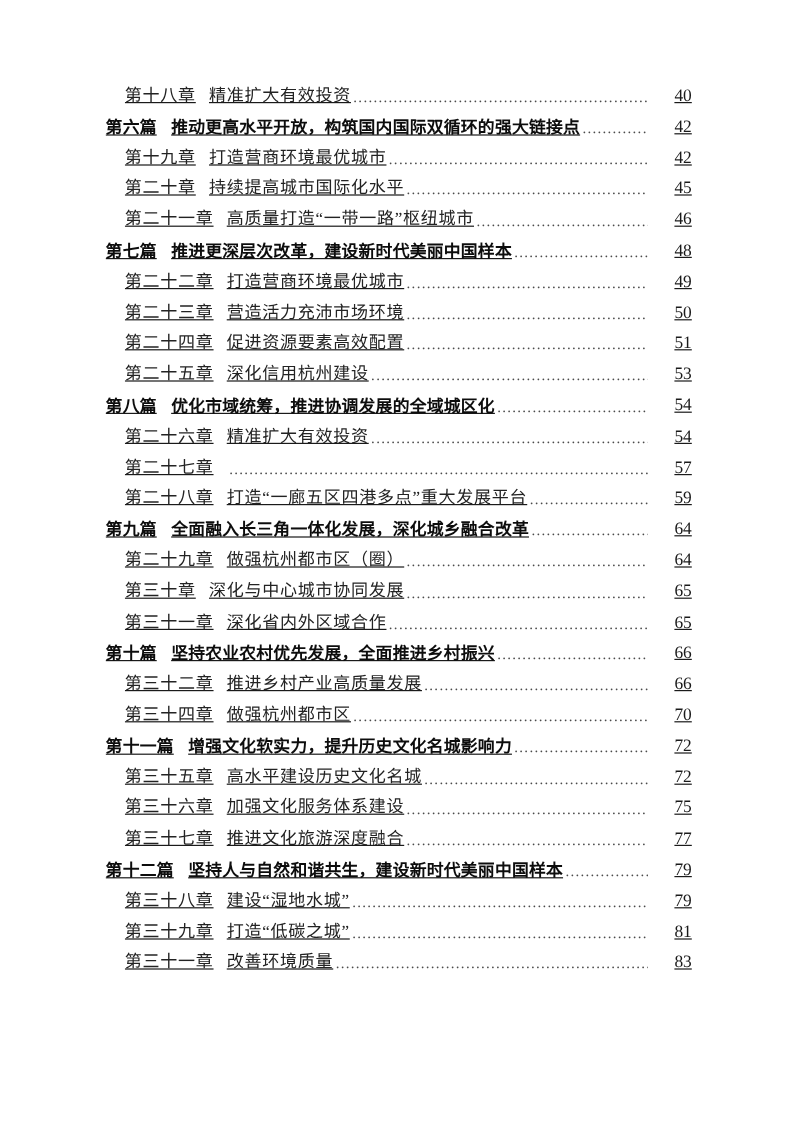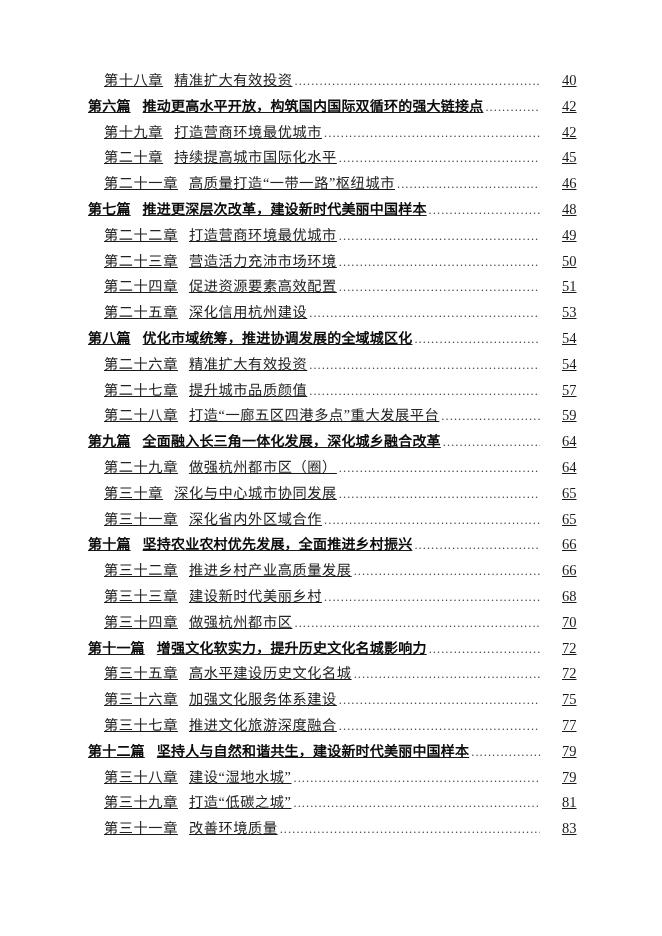--- a/index.html
+++ b/index.html
@@ -193,21 +193,20 @@
         <span class="entry-page">54</span>
       </li>
       <li class="toc-entry level-chapter">
         <span class="entry-label">第二十六章</span>
         <span class="entry-title">精准扩大有效投资</span>
         <span class="entry-leader"></span>
         <span class="entry-page">54</span>
       </li>
       <li class="toc-entry level-chapter">
         <span class="entry-label">第二十七章</span>
-        <span class="entry-title">提升城市品质颜值</span>
         <span class="entry-leader"></span>
         <span class="entry-page">57</span>
       </li>
       <li class="toc-entry level-chapter">
         <span class="entry-label">第二十八章</span>
         <span class="entry-title">打造“一廊五区四港多点”重大发展平台</span>
         <span class="entry-leader"></span>
         <span class="entry-page">59</span>
       </li>
       <li class="toc-entry level-part">
@@ -240,26 +239,20 @@
         <span class="entry-leader"></span>
         <span class="entry-page">66</span>
       </li>
       <li class="toc-entry level-chapter">
         <span class="entry-label">第三十二章</span>
         <span class="entry-title">推进乡村产业高质量发展</span>
         <span class="entry-leader"></span>
         <span class="entry-page">66</span>
       </li>
       <li class="toc-entry level-chapter">
-        <span class="entry-label">第三十三章</span>
-        <span class="entry-title">建设新时代美丽乡村</span>
-        <span class="entry-leader"></span>
-        <span class="entry-page">68</span>
-      </li>
-      <li class="toc-entry level-chapter">
         <span class="entry-label">第三十四章</span>
         <span class="entry-title">做强杭州都市区</span>
         <span class="entry-leader"></span>
         <span class="entry-page">70</span>
       </li>
       <li class="toc-entry level-part">
         <span class="entry-label">第十一篇</span>
         <span class="entry-title">增强文化软实力，提升历史文化名城影响力</span>
         <span class="entry-leader"></span>
         <span class="entry-page">72</span>

